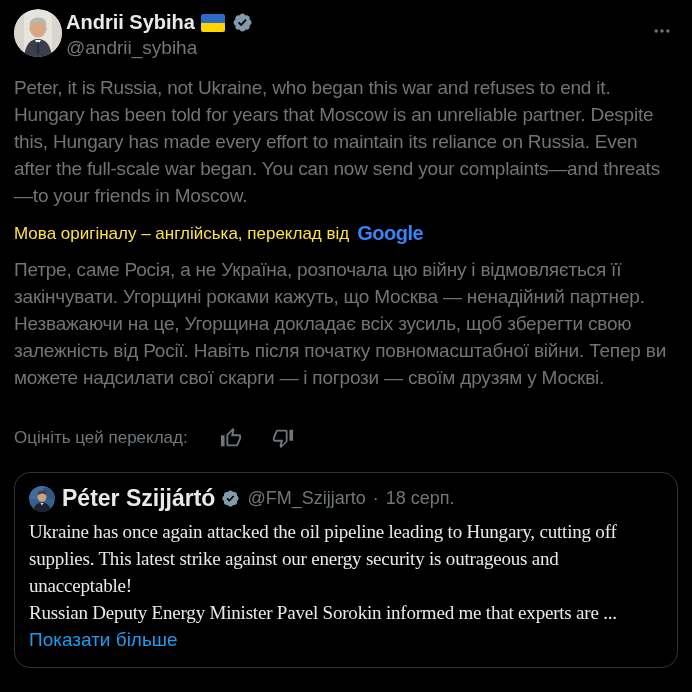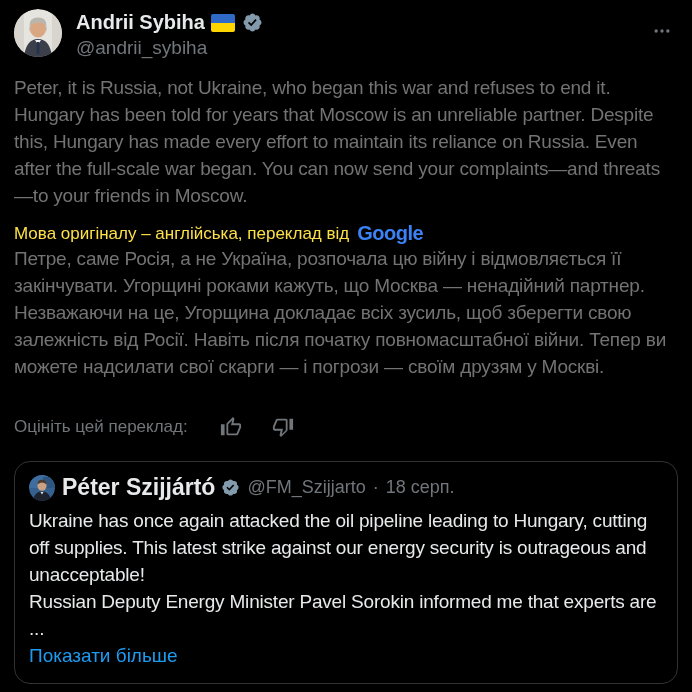--- a/index.html
+++ b/index.html
@@ -10,21 +10,21 @@
     font-family: "Liberation Sans", "DejaVu Sans", sans-serif;
   }
   .page { padding: 9px 14px 0 14px; }
 
   
   .tweet-header { display: flex; align-items: flex-start; margin-bottom: 15px; }
   .avatar-lg {
     width: 48px; height: 48px; border-radius: 50%; overflow: hidden;
     flex: 0 0 48px; cursor: pointer;
   }
-  .names { margin-left: 14px; flex: 1 1 auto; padding-top: 2px; }
+  .names { margin-left: 4px; flex: 1 1 auto; padding-top: 2px; }
   .name-row { display: flex; align-items: center; gap: 6px; }
   .display-name { font-weight: bold; font-size: 20px; color: #e7e9ea; cursor: pointer; }
   .flag { display: inline-flex; }
   .badge { display: inline-flex; margin-left: 1px; }
   .handle { font-size: 19px; color: #71767b; margin-top: 3px; cursor: pointer; }
   .more-btn {
     background: none; border: none; cursor: pointer; padding: 6px;
     margin-top: 6px; border-radius: 50%;
   }
 
@@ -33,40 +33,40 @@
     font-size: 19px; line-height: 27px; letter-spacing: -0.2px;
     color: #737373; white-space: pre-wrap;
   }
   .trans-note {
     margin-top: 13px; display: flex; align-items: center; gap: 8px; cursor: pointer;
   }
   .trans-note-text { color: #fde047; font-size: 17px; }
   .google-wordmark {
     color: #3b82f6; font-size: 20px; font-weight: 600; letter-spacing: -0.5px;
   }
-  .translated { }
+  .translated { margin-top: 11px; }
 
   .rate-row { margin-top: 34px; display: flex; align-items: center; gap: 26px; }
   .rate-label { color: #71767b; font-size: 17px; margin-right: 4px; }
   .thumb-btn { background: none; border: none; cursor: pointer; padding: 2px; display: inline-flex; }
 
   
   .quote-card {
     margin-top: 21px; border: 1px solid #2f3336; border-radius: 16px;
     padding: 12px 14px 14px 14px; cursor: pointer;
   }
   .quote-header { display: flex; align-items: center; gap: 7px; margin-bottom: 6px; }
   .avatar-sm {
     width: 26px; height: 26px; border-radius: 50%; overflow: hidden; flex: 0 0 26px;
   }
   .quote-name { font-weight: bold; font-size: 23px; color: #e7e9ea; }
   .quote-badge { display: inline-flex; margin-left: -1px; }
   .quote-meta { color: #71767b; font-size: 18px; }
   .quote-text {
-    font-size: 19px; line-height: 27px; letter-spacing: -0.2px; color: #e7e9ea;
+    font-size: 19px; line-height: 27px; letter-spacing: -0.2px; color: #e7e9ea; font-family: Liberation Serif, serif;
   }
   .quote-text + .quote-text { }
   .show-more { color: #1d9bf0; font-size: 19px; line-height: 27px; cursor: pointer; display: inline-block; }
 </style>
 </head>
 <body>
 
 <div class="page">
   <article class="tweet">
 

